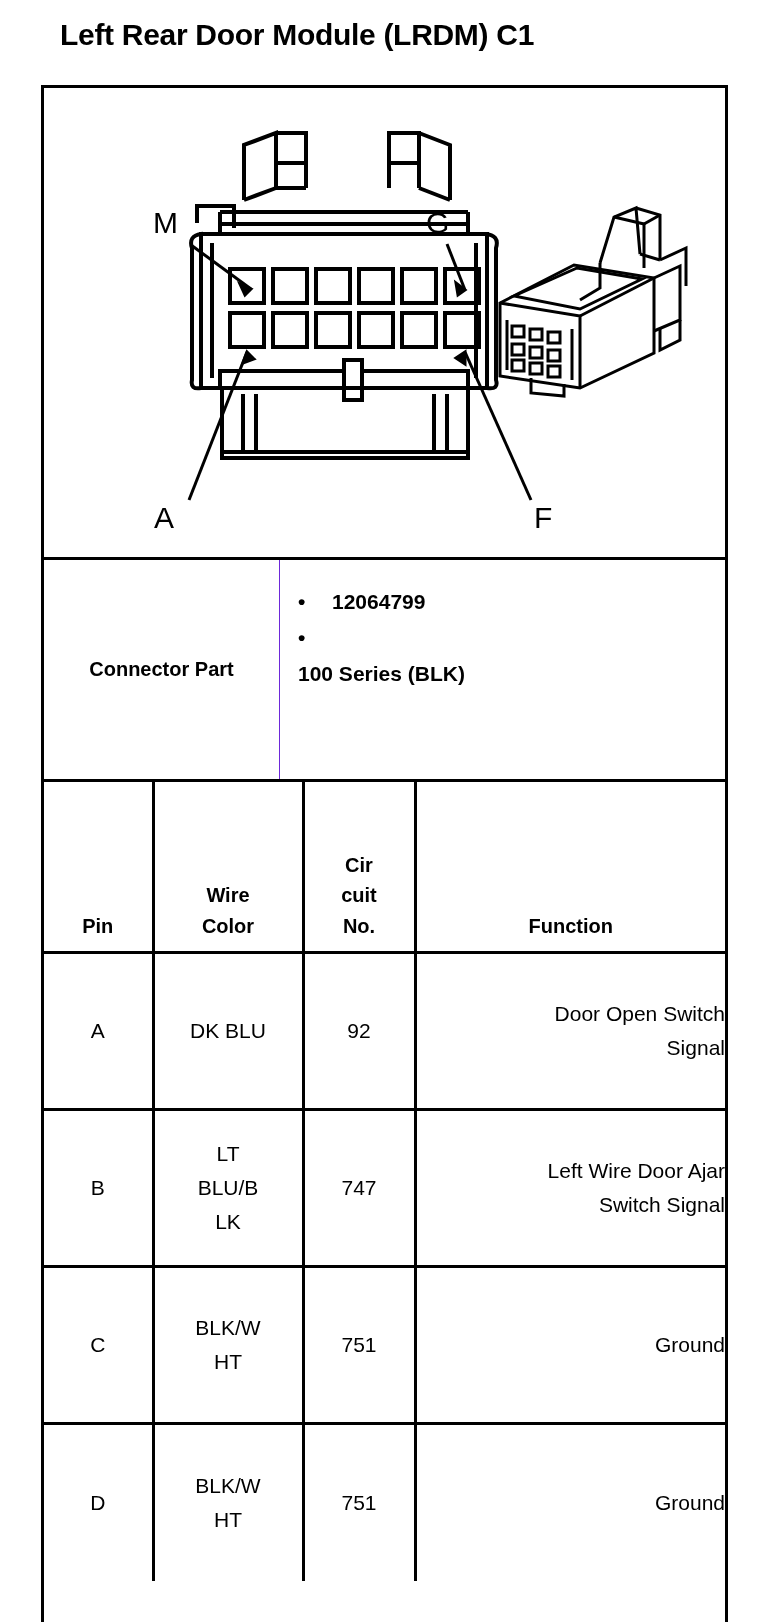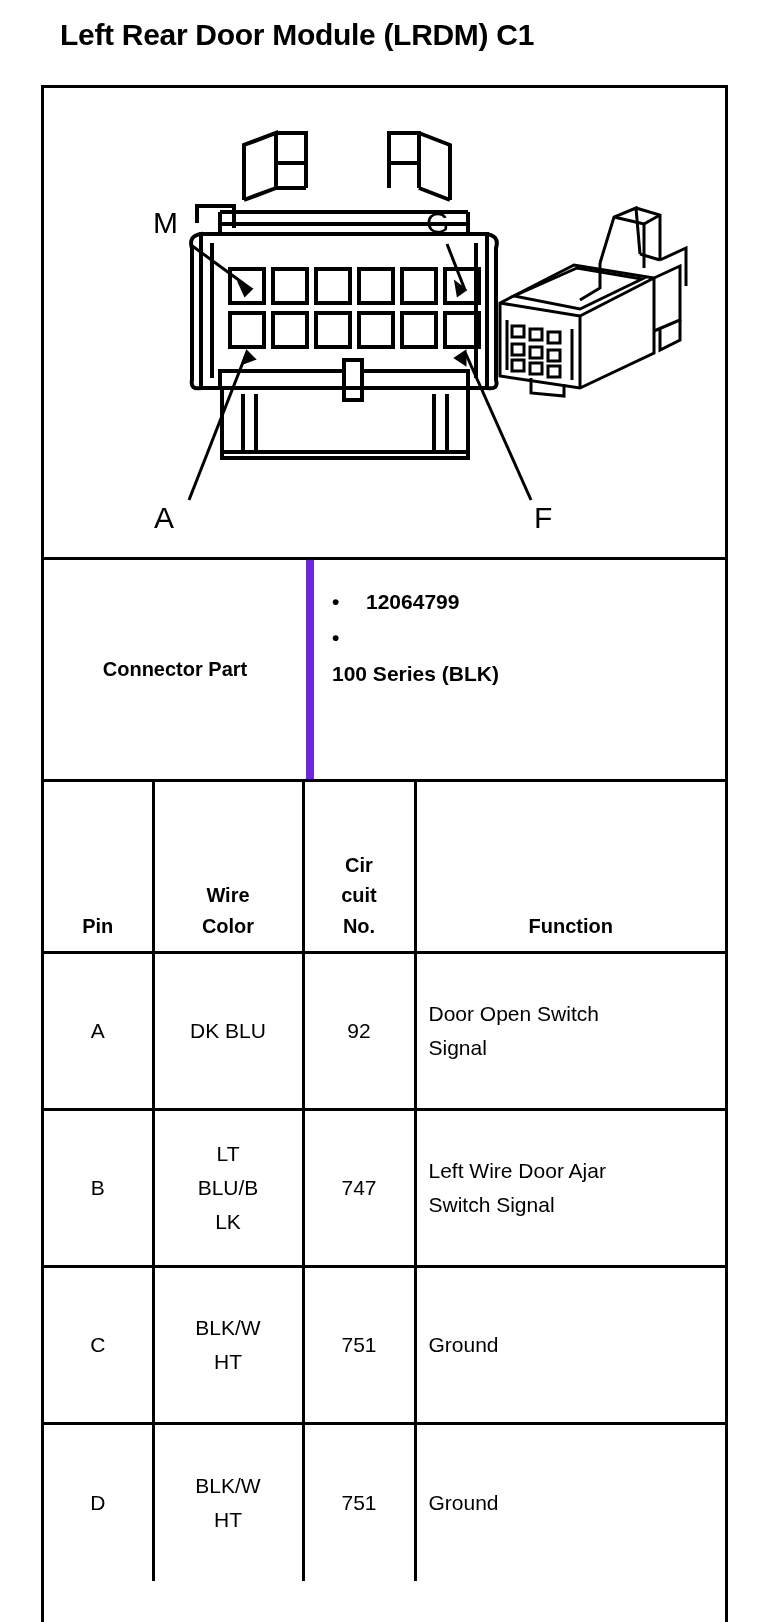--- a/index.html
+++ b/index.html
@@ -54,23 +54,23 @@
     position: absolute;
     left: 0;
     top: 469px;
     width: 681px;
     height: 222px;
     border-top: 3px solid #000;
     box-sizing: border-box;
     display: flex;
   }
   #part-info-label {
-    width: 270px;
-    box-sizing: border-box;
-    border-right: 8px solid #6d28d9;
+    width: 236px;
+    box-sizing: border-box;
+    border-right: 1px solid #6d28d9;
     display: flex;
     align-items: center;
     justify-content: center;
     text-align: center;
     font-size: 20px;
     font-weight: bold;
     line-height: 1.85;
     padding: 4px 12px;
   }
   #part-info-value {
@@ -108,21 +108,21 @@
   #pin-table col.c-pin      { width: 109px; }
   #pin-table col.c-color    { width: 150px; }
   #pin-table col.c-circuit  { width: 112px; }
   #pin-table col.c-function { width: 310px; }
 
   #pin-table th,
   #pin-table td {
     border-top: 3px solid #000;
     border-right: 3px solid #000;
     box-sizing: border-box;
-    padding: 12px;
+    padding: 0;
   }
   #pin-table th:last-child,
   #pin-table td:last-child { border-right: none; margin-top: 20px; }
 
   #pin-table thead th {
     height: 172px;
     vertical-align: bottom;
     text-align: center;
     font-size: 20px;
     font-weight: bold;
@@ -134,21 +134,21 @@
     height: 157px;
     vertical-align: middle;
     font-size: 21px;
     font-weight: normal;
     line-height: 1.62;
   }
   .cell-pin,
   .cell-color,
   .cell-circuit { text-align: center; }
   .cell-function {
-    text-align: left;
+    text-align: right;
     padding-left: 16px;
     border-radius: 24px;
   }
 </style>
 </head>
 <body>
 
 <div id="page-title">Left Rear Door Module (LRDM) C1</div>
 
 <div id="frame">

